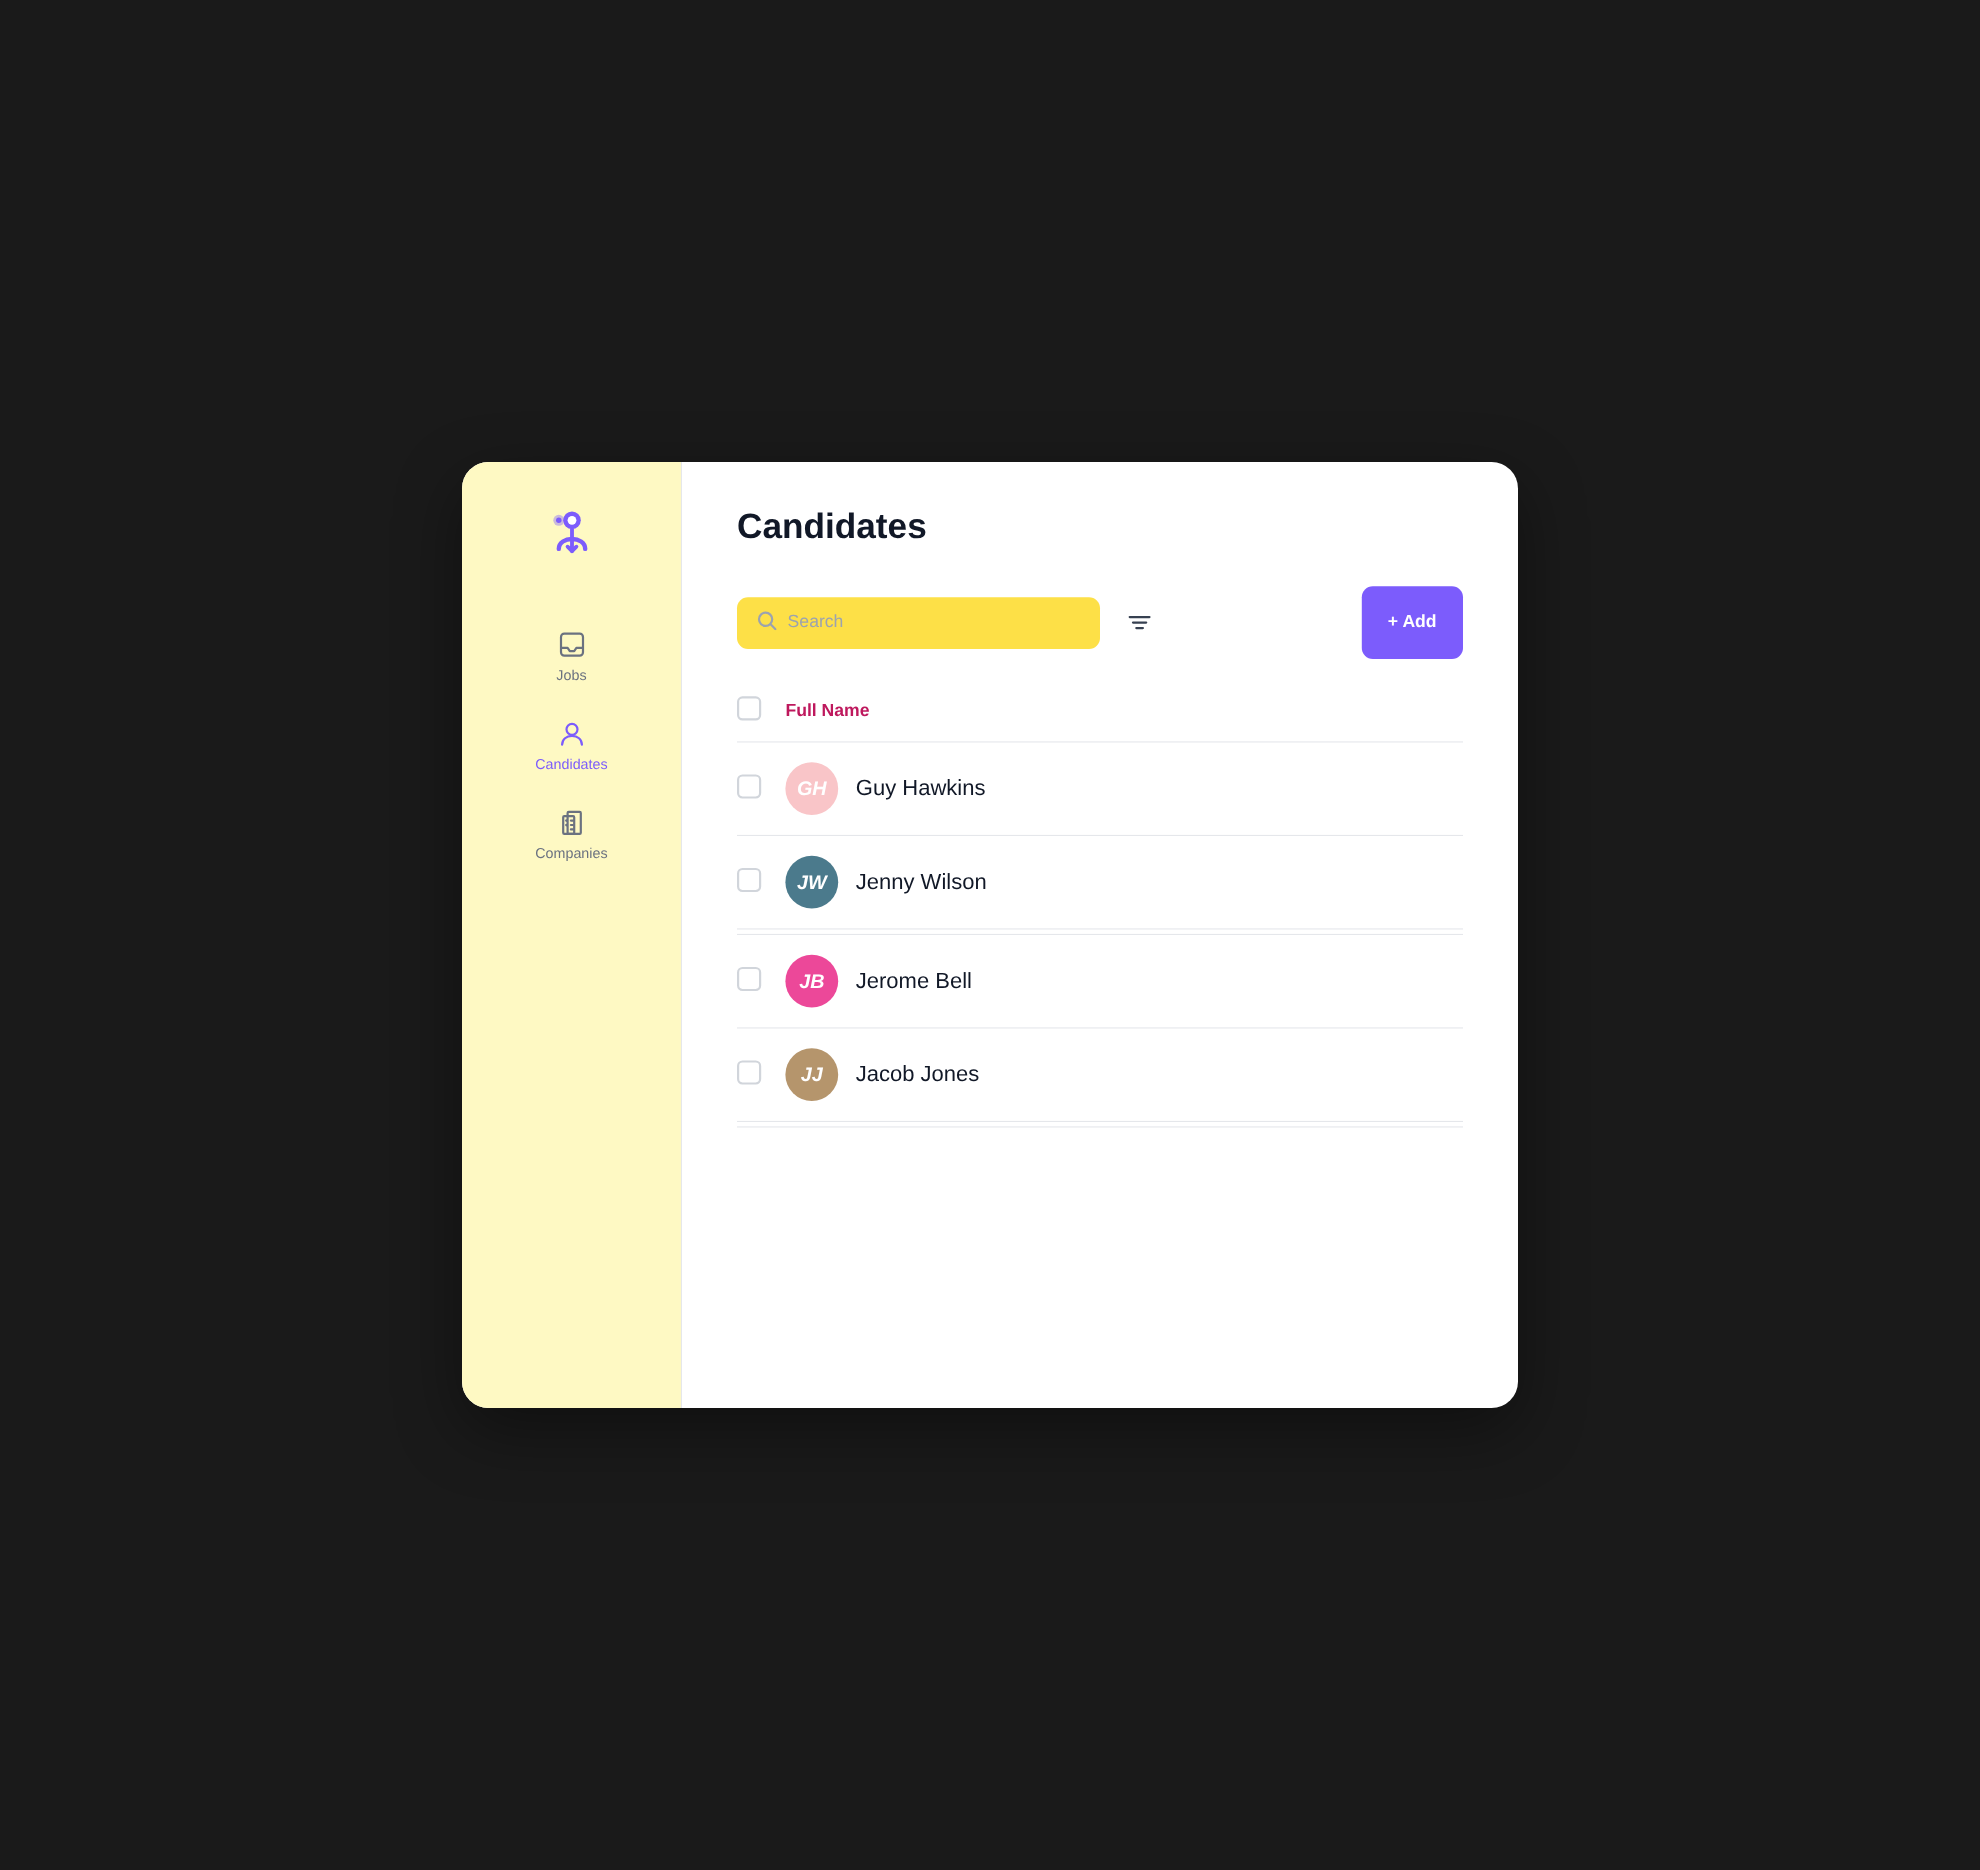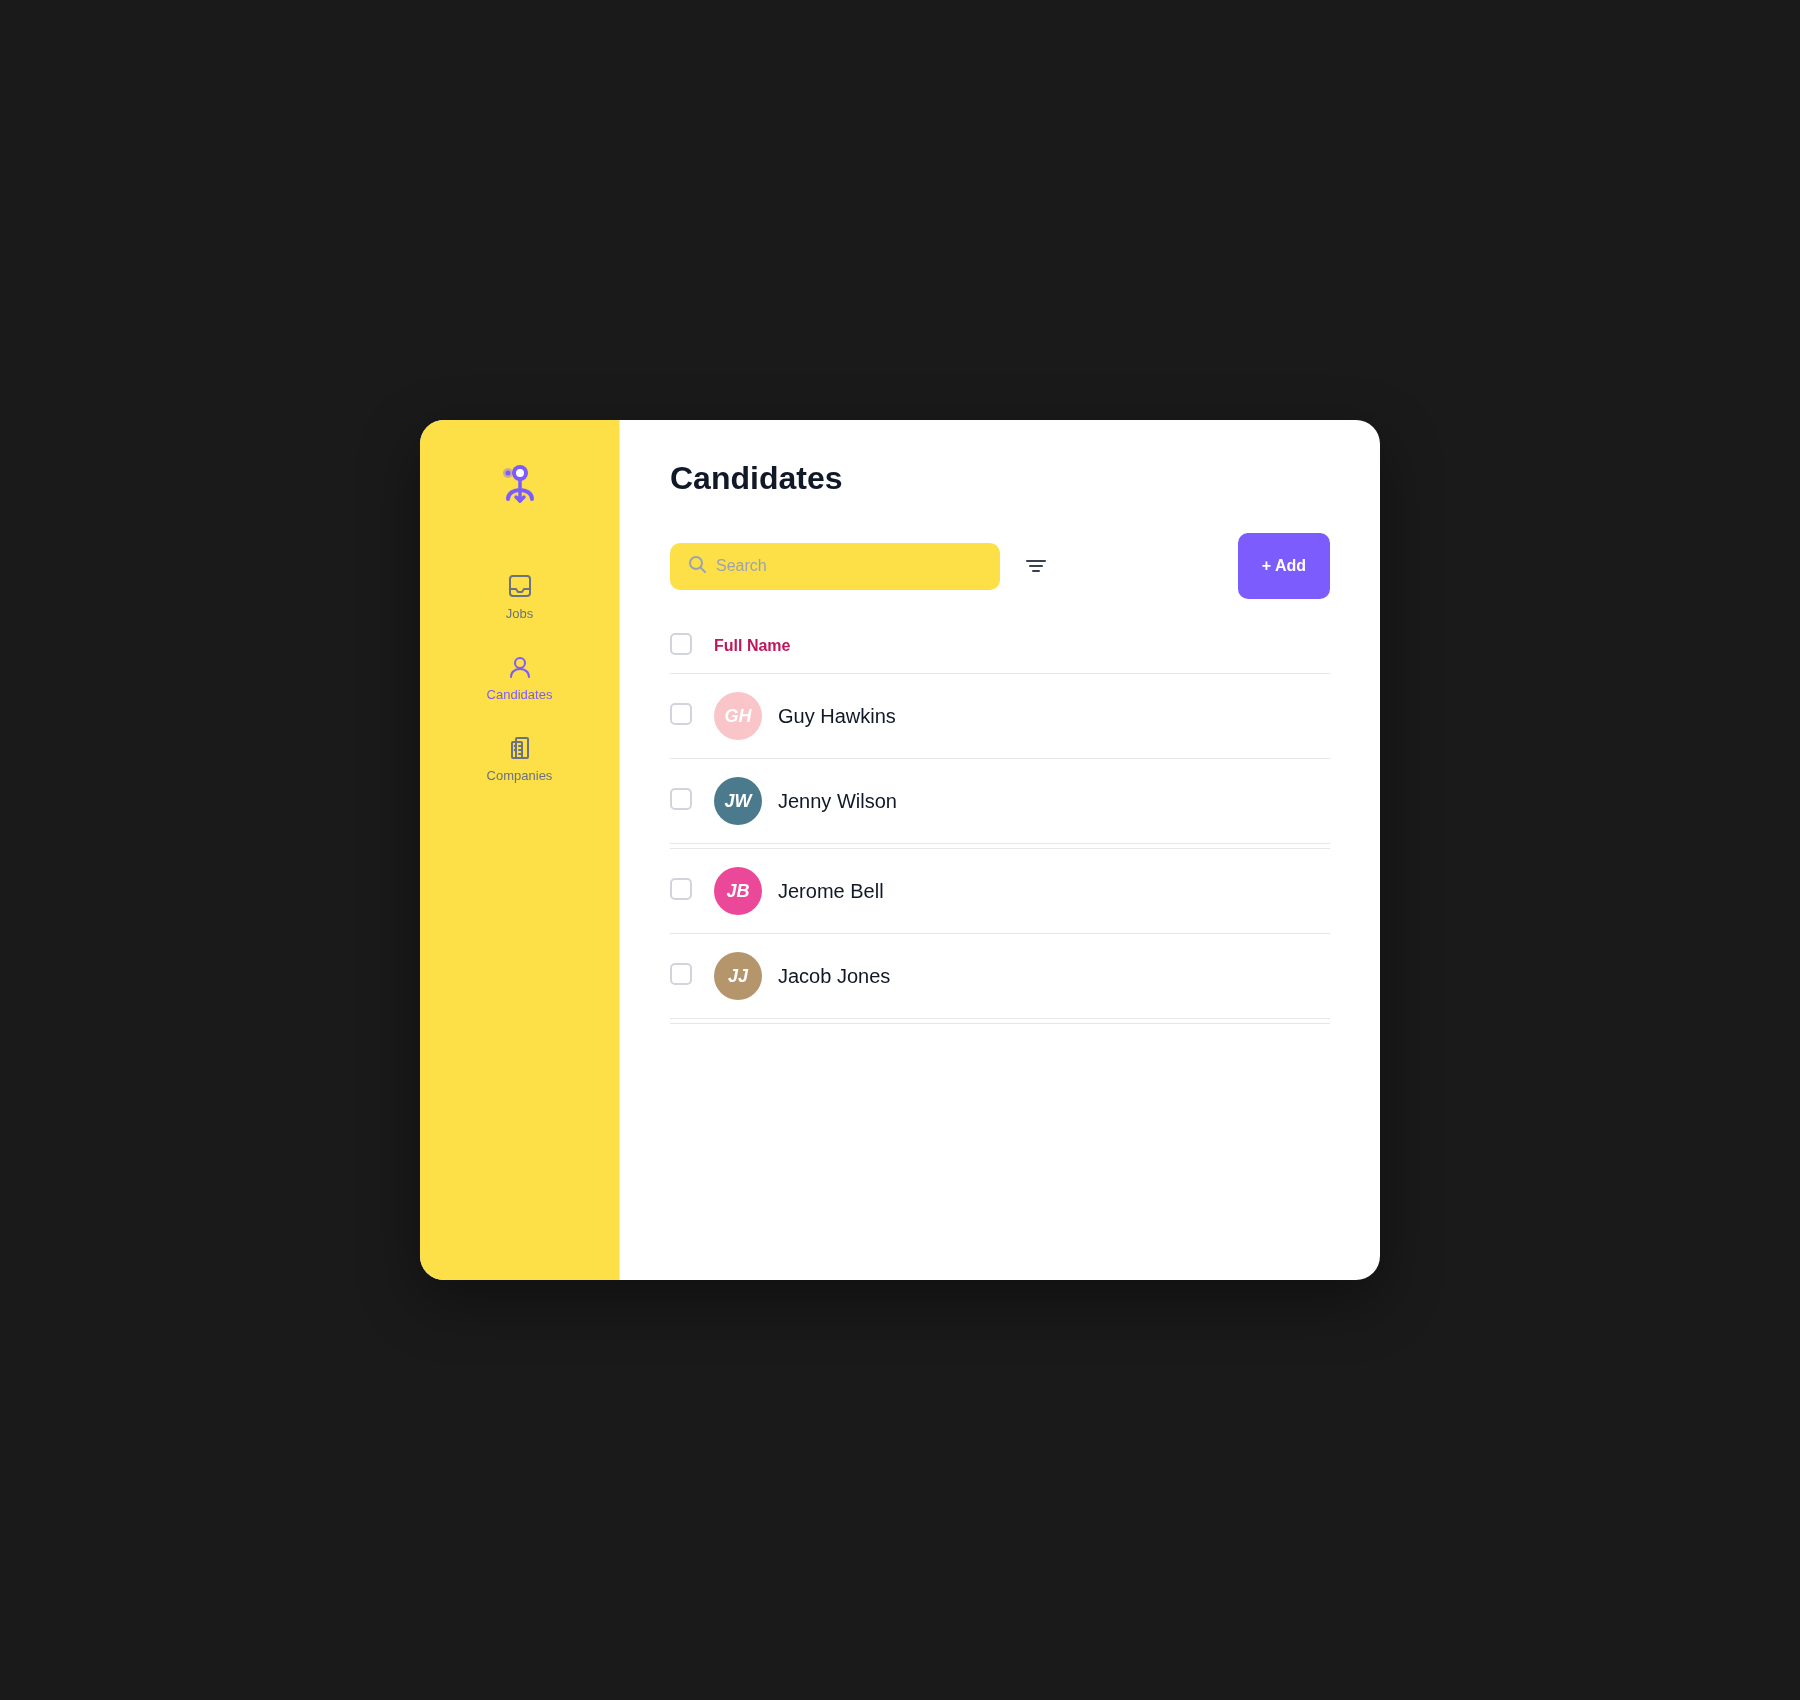--- a/index.html
+++ b/index.html
@@ -15,21 +15,21 @@
       background: #fff;
       border-radius: 24px;
       width: 960px;
       min-height: 860px;
       display: flex;
       overflow: hidden;
       box-shadow: 0 20px 60px rgba(0,0,0,0.4);
     }
     .sidebar {
       width: 200px;
-      background: #fde047;
+      background: #fef9c3;
       border-right: 1px solid #e5e7eb;
       display: flex;
       flex-direction: column;
       align-items: center;
       padding: 30px 0 20px;
       flex-shrink: 0;
     }
     .logo-container {
       width: 70px;
       height: 70px;

